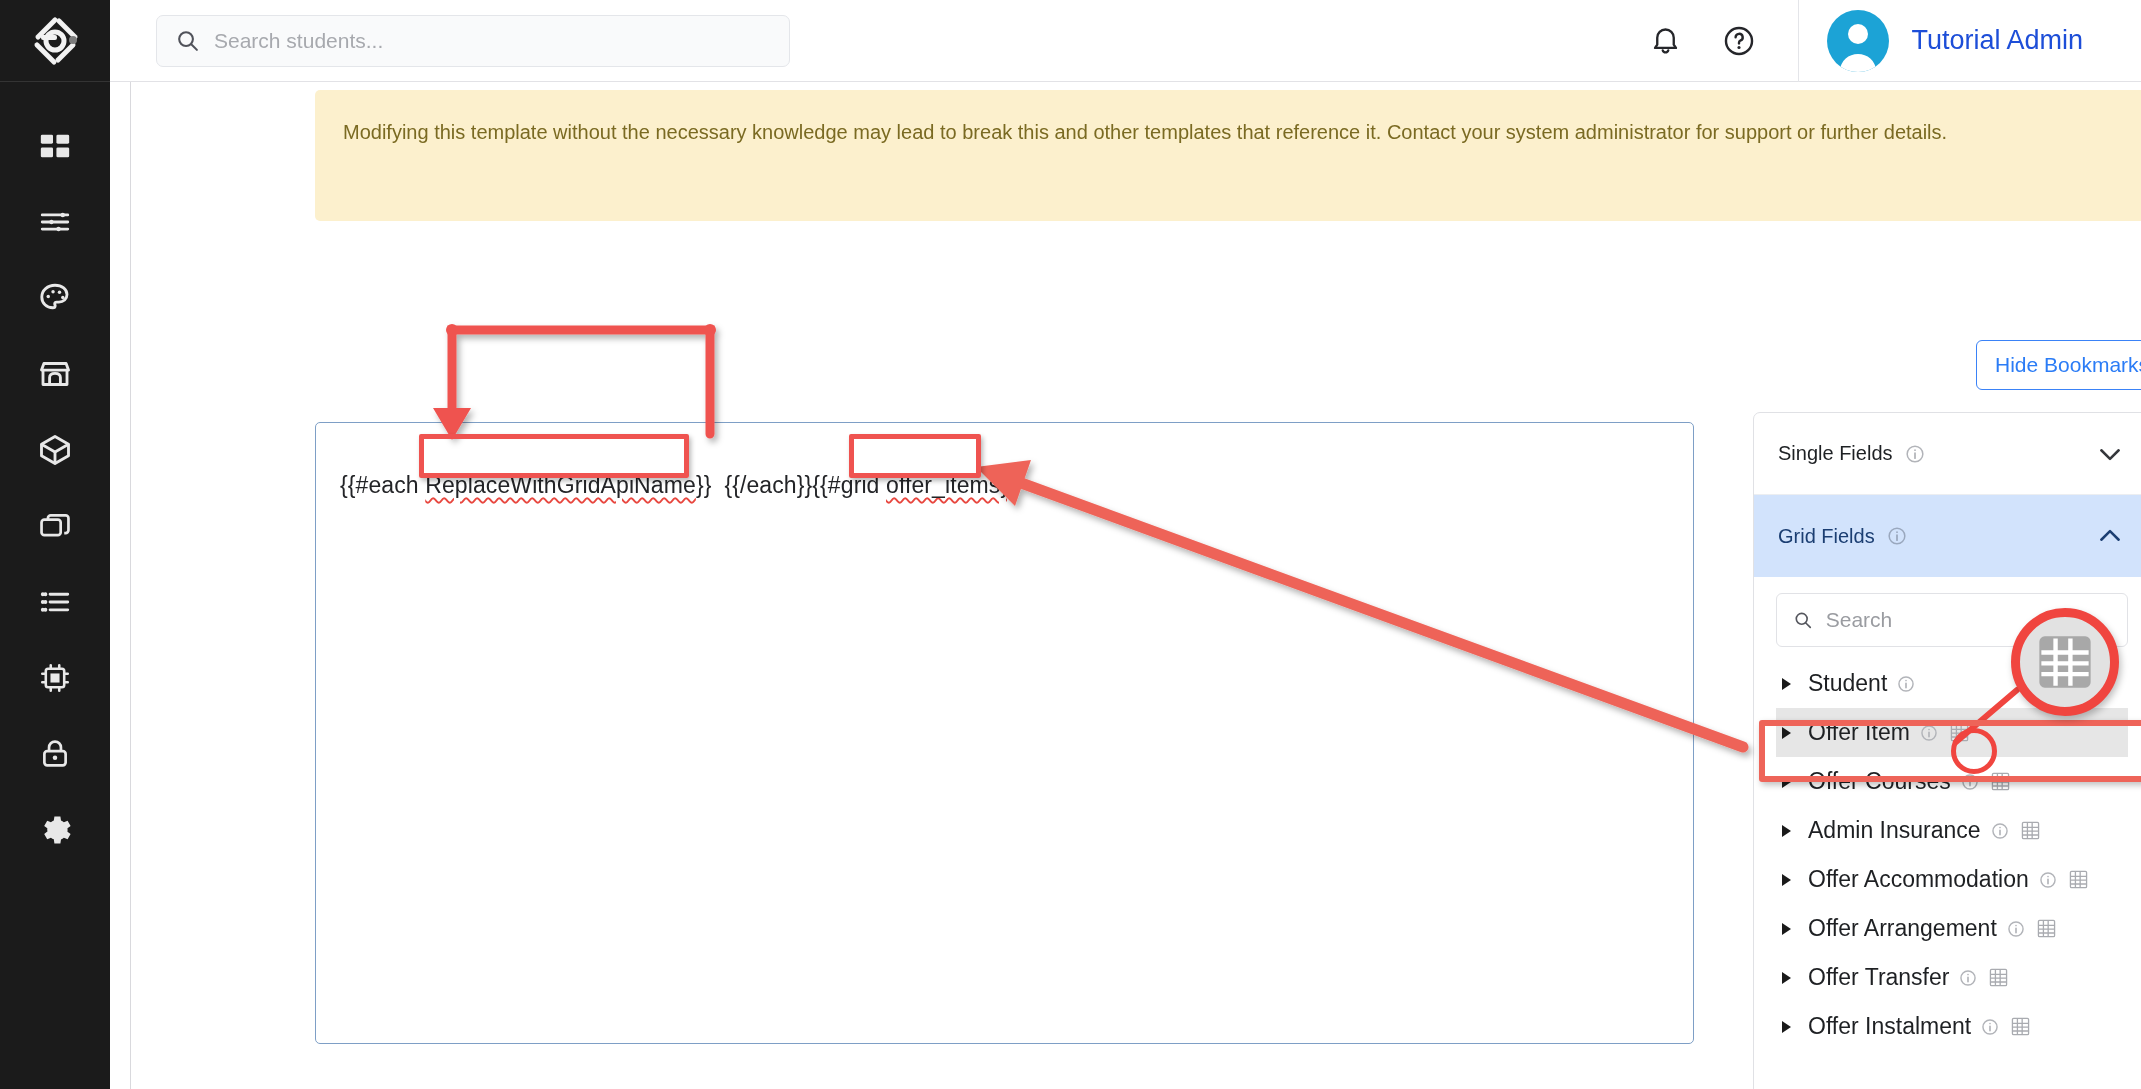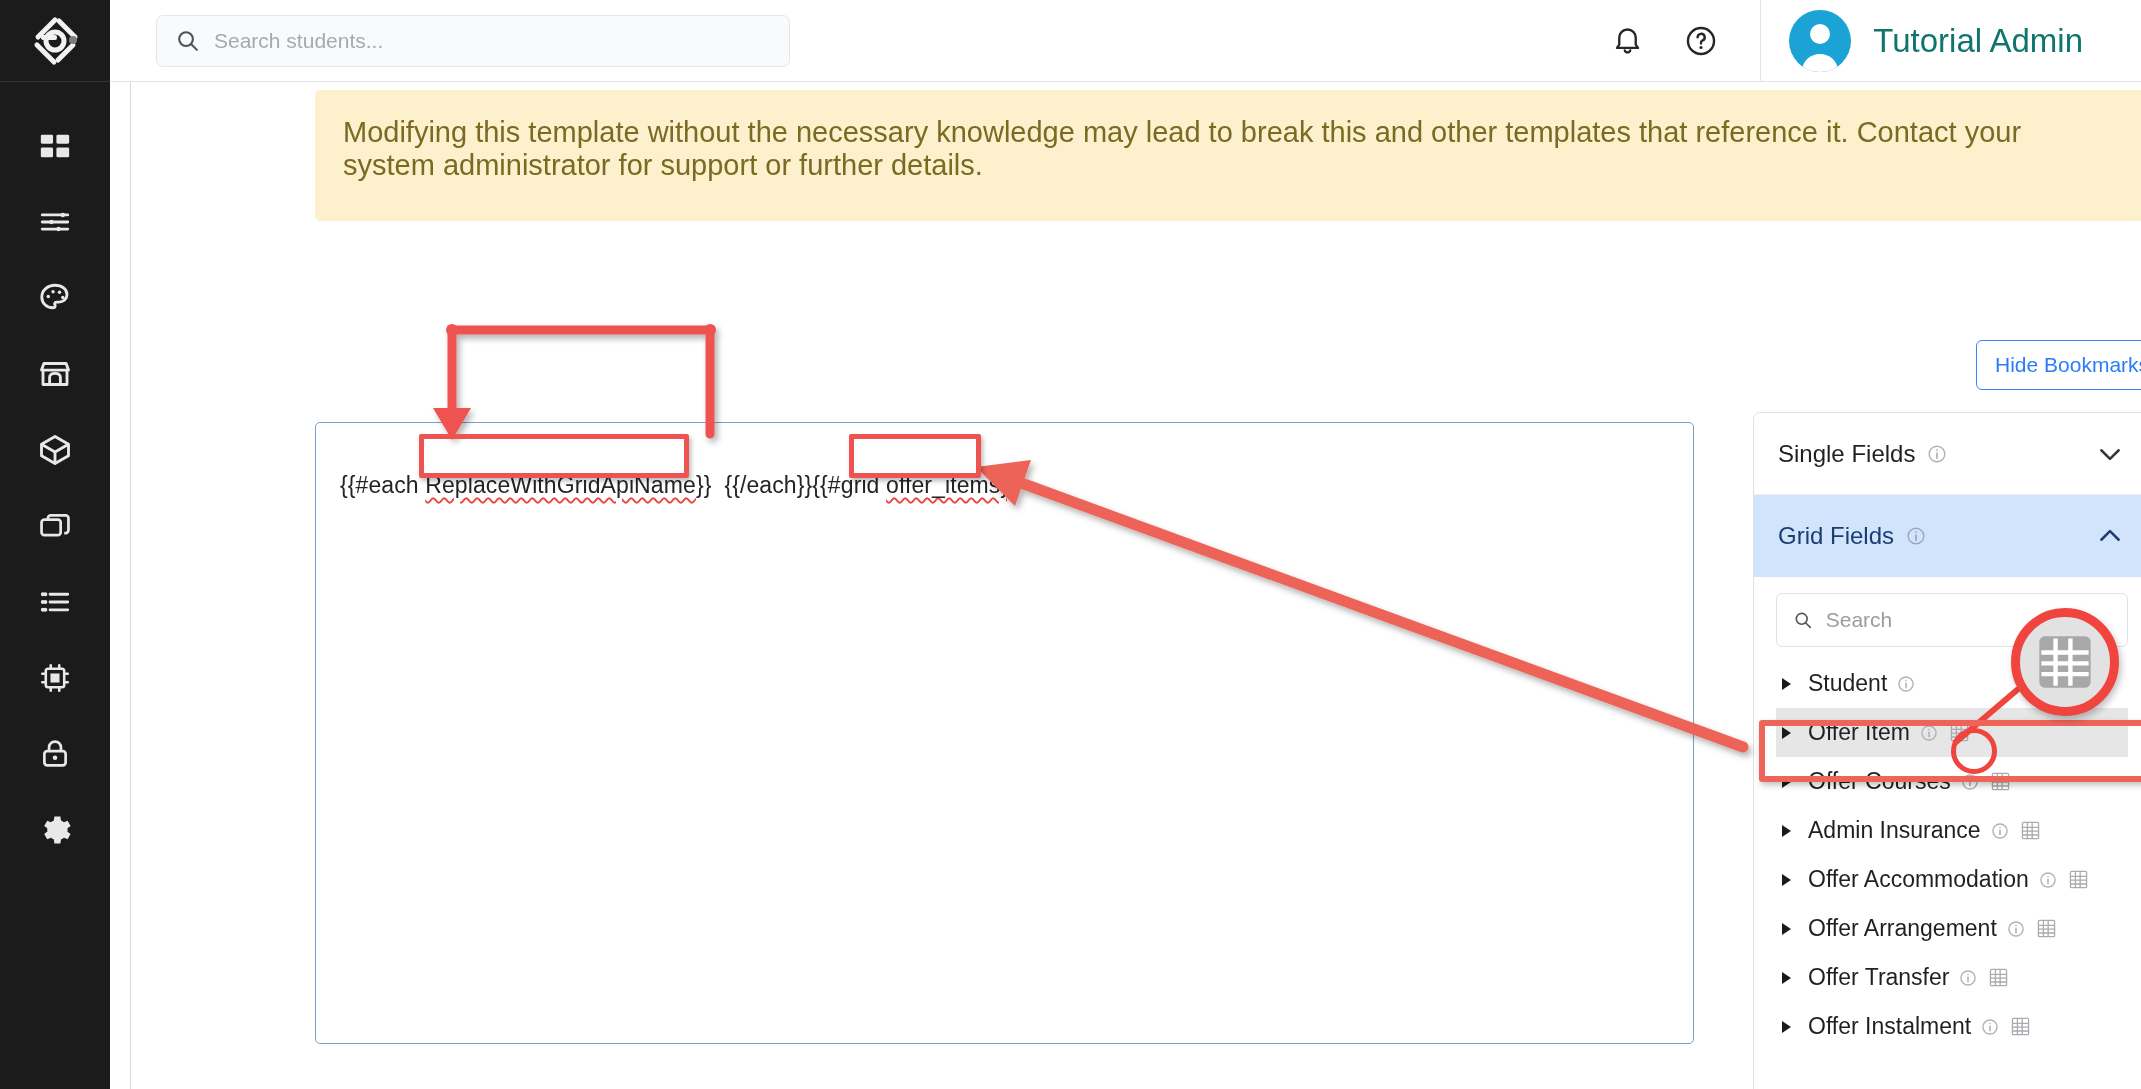--- a/index.html
+++ b/index.html
@@ -67,21 +67,21 @@
   }
   .topbar-sep {
     width: 1px; height: 82px; background: #e4e5e9; margin: 0 28px 0 22px;
   }
   .avatar {
     width: 62px; height: 62px; border-radius: 50%;
     background: #1ca3d6; display: flex; align-items: flex-end; justify-content: center;
     overflow: hidden; flex: none;
   }
   .user-name {
-    font-size: 33px; color: #0f766e; margin-left: 22px; margin-right: 58px;
+    font-size: 27px; color: #1d4ed8; margin-left: 22px; margin-right: 58px;
     white-space: nowrap;
   }
 
   
   .main {
     position: absolute; left: 110px; top: 82px;
     width: 2031px; height: 1007px;
     background: #fff; overflow: hidden;
   }
   .main-divider {
@@ -94,21 +94,21 @@
 
   
   .warn {
     position: absolute; left: 184px; top: 8px;
     width: 1864px; height: 131px;
     background: #fcf0cd;
     border-radius: 5px;
     padding: 26px 28px;
   }
   .warn p {
-    font-size: 29px; line-height: 33px; color: #7a6a22;
+    font-size: 20px; line-height: 33px; color: #7a6a22;
     max-width: 1740px;
   }
 
   
   .bookmarks-btn {
     position: absolute; left: 1845px; top: 258px;
     height: 50px; padding: 0 18px;
     display: flex; align-items: center; justify-content: center;
     border: 1px solid #3a82f7; border-radius: 6px;
     background: #fff; color: #2b7cf6; font-size: 21px;
@@ -143,21 +143,21 @@
     width: 398px; height: 720px;
     border: 1px solid #e0e1e5; border-radius: 7px;
     background: #fff; overflow: hidden;
   }
   .panel-head {
     height: 82px; display: flex; align-items: center;
     padding: 0 24px; cursor: pointer;
     border-bottom: 1px solid #eceef1;
   }
   .panel-head.active { background: #d2e3fc; border-bottom: none; }
-  .panel-head .title { font-size: 24px; color: #1e2124; }
+  .panel-head .title { font-size: 20px; color: #1e2124; }
   .panel-head.active .title { color: #1b3e72; }
   .info-i { margin-left: 12px; flex: none; }
   .chev { margin-left: auto; flex: none; }
 
   .panel-body { padding: 16px 22px 0 22px; }
   .mini-search {
     height: 54px; border: 1px solid #e1e2e6; border-radius: 6px;
     display: flex; align-items: center; padding: 0 16px;
     margin-bottom: 12px;
     justify-content: flex-end;

